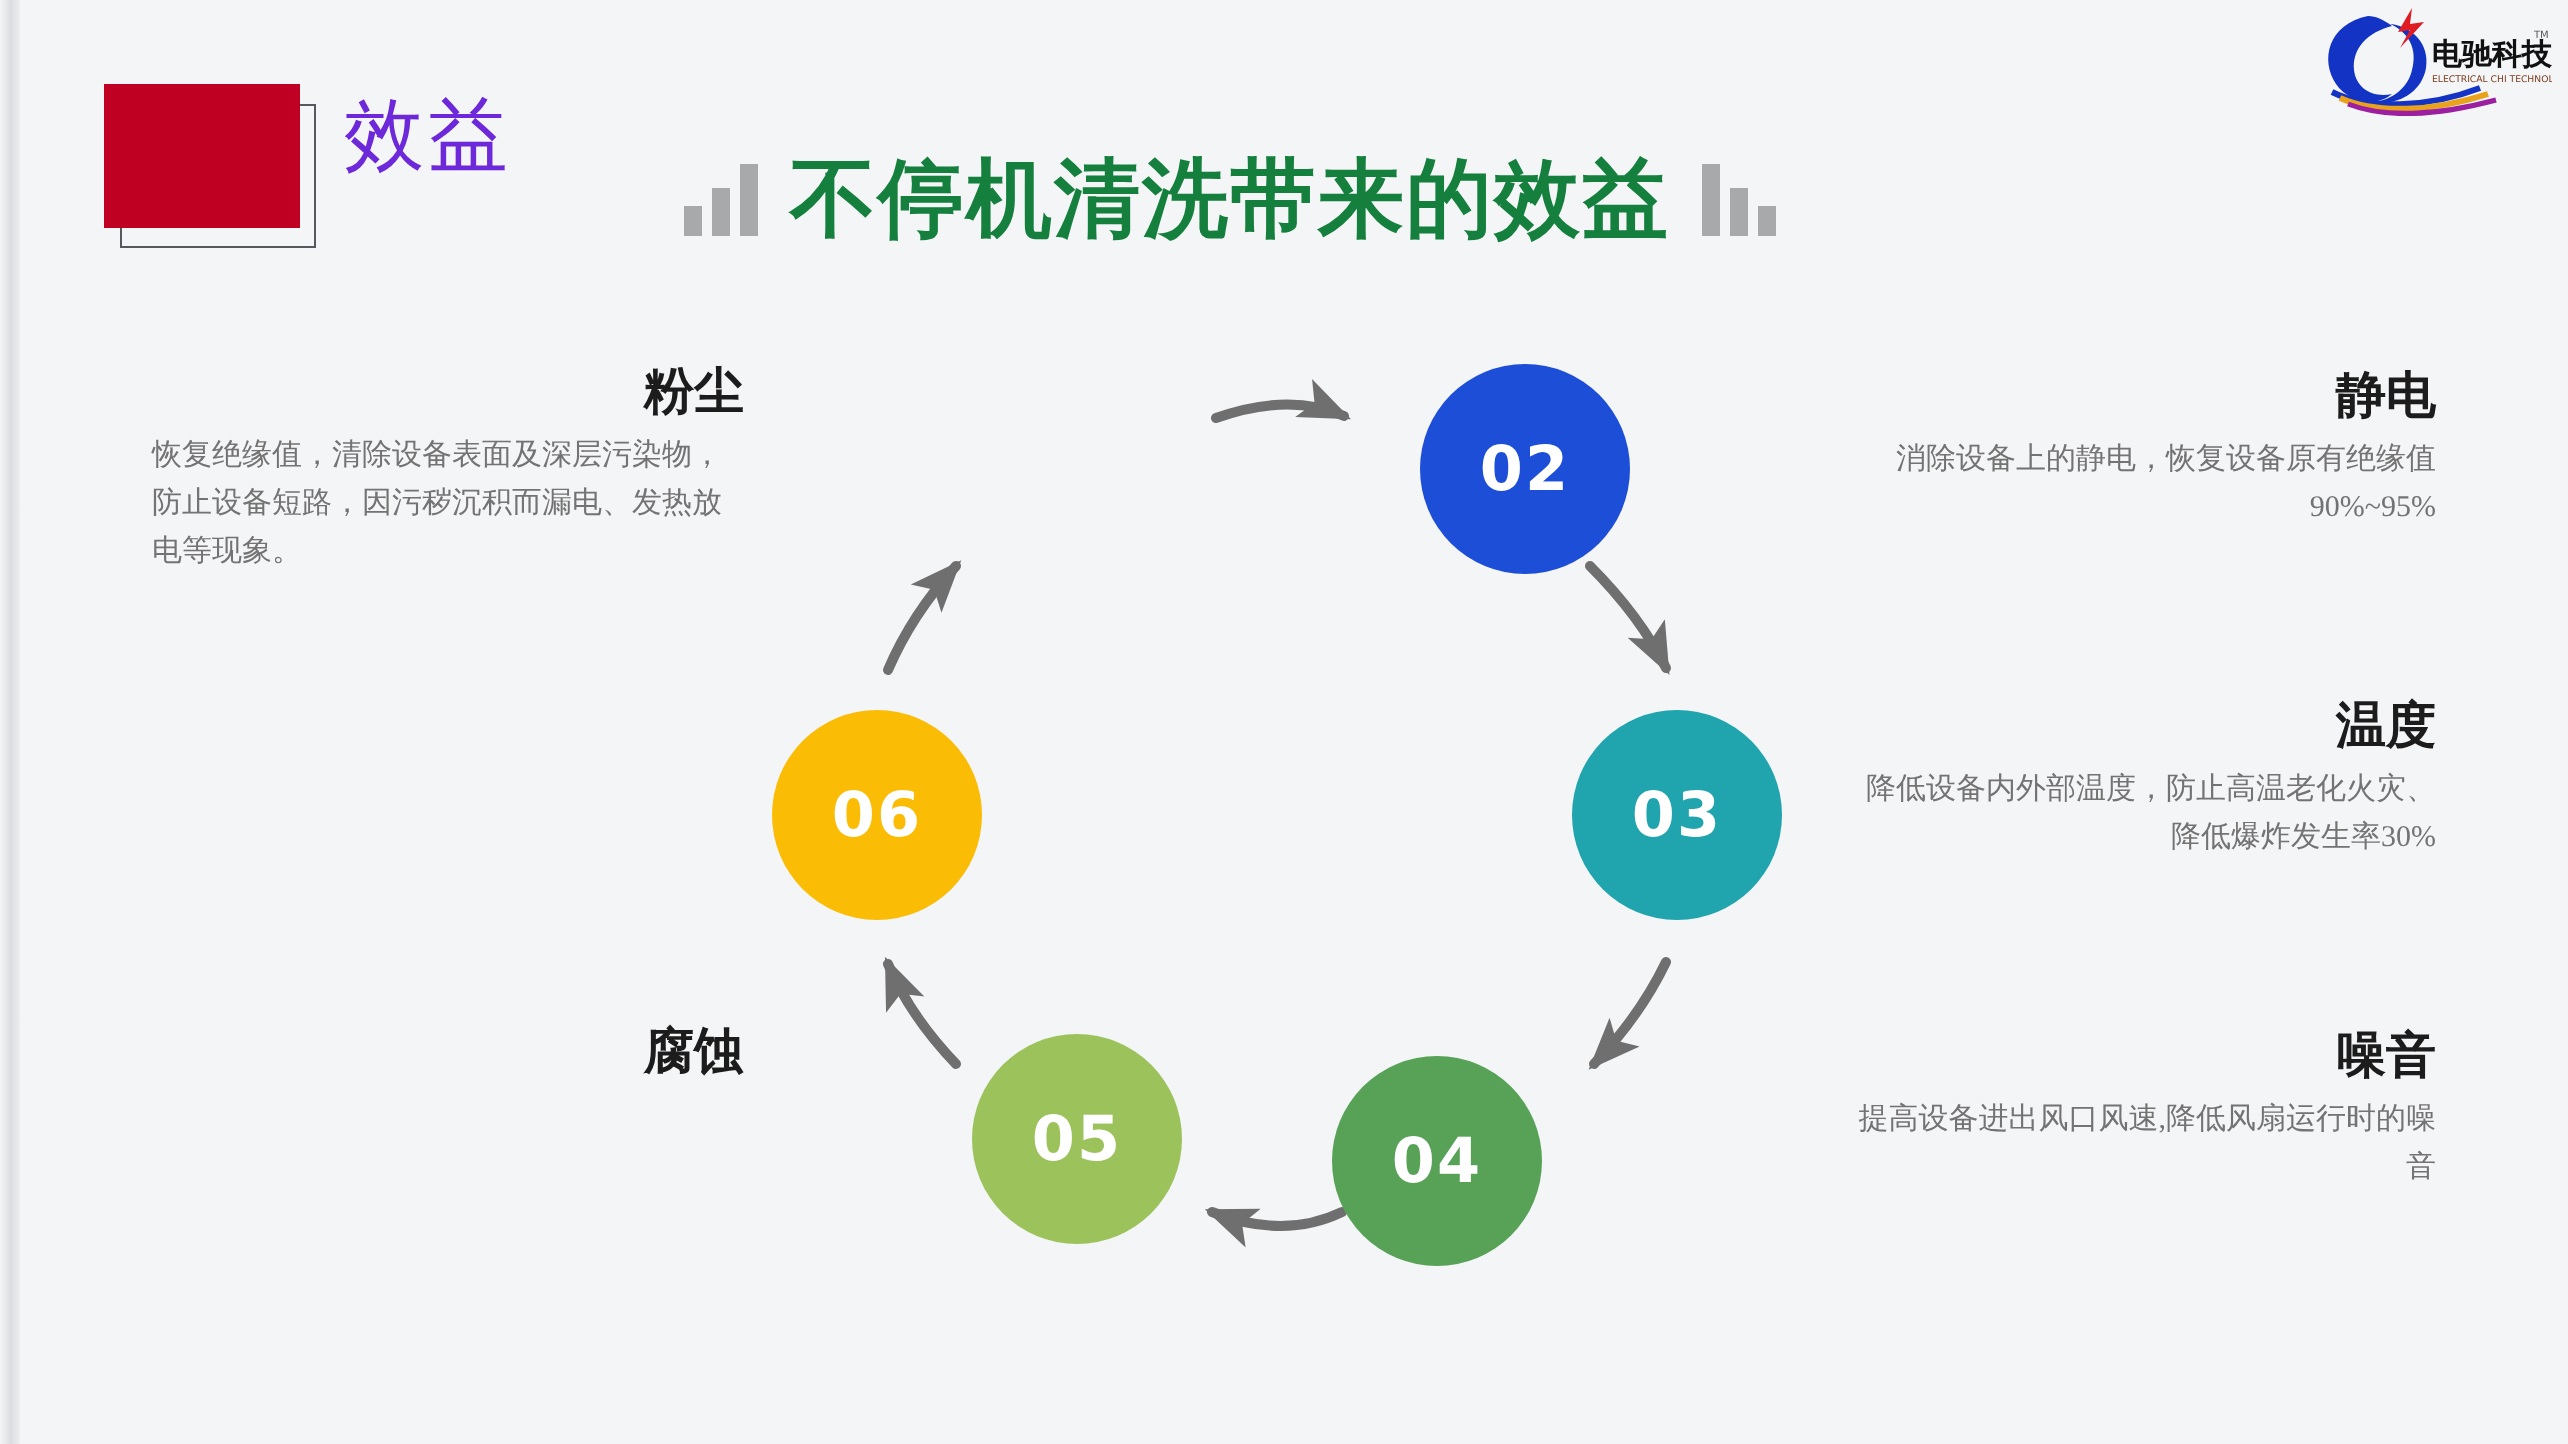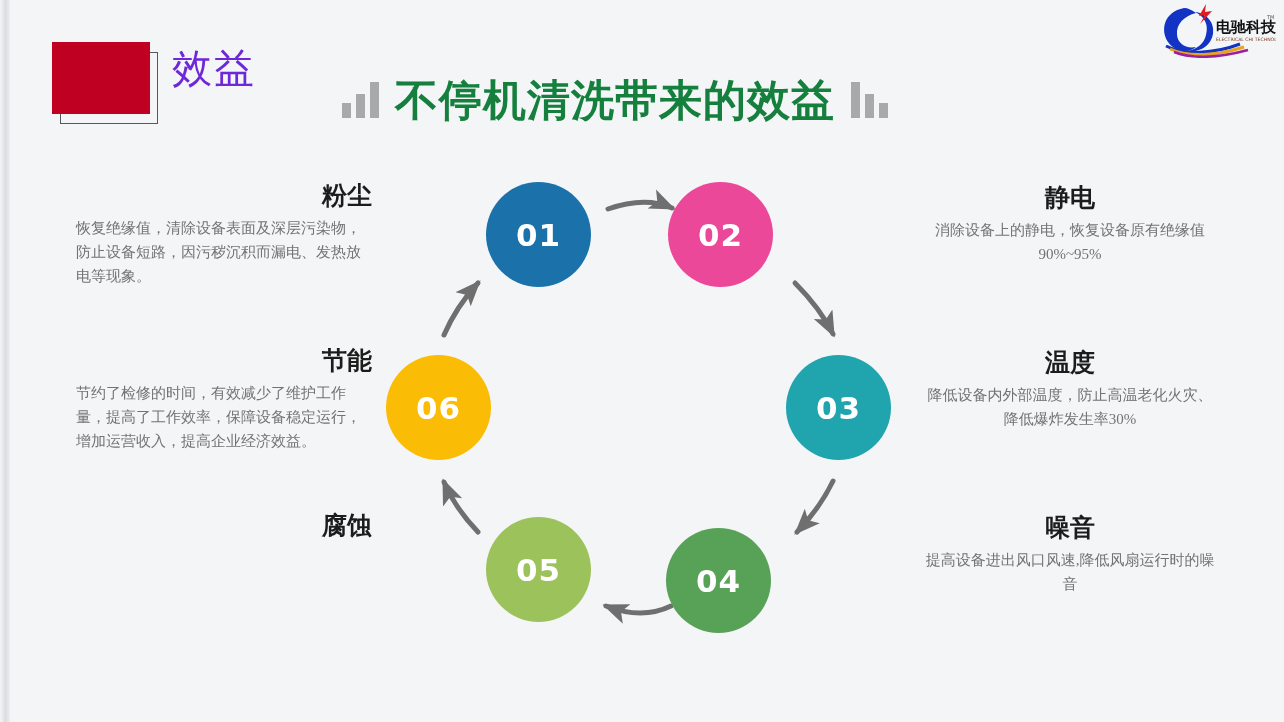--- a/index.html
+++ b/index.html
@@ -38,35 +38,35 @@
   .deco.right span:nth-child(3){height:15px;}
   .main-title{font-size:43px;font-weight:bold;color:#15803d;letter-spacing:1px;line-height:1;}
 
   
   .logo{position:absolute;right:8px;top:2px;width:122px;height:56px;}
 
   
   .circle{position:absolute;border-radius:50%;display:flex;align-items:center;justify-content:center;
     color:#ffffff;font-weight:bold;font-size:31px;letter-spacing:1px;}
   #c01{left:486px;top:182px;width:105px;height:105px;background:#1b72ab;}
-  #c02{left:668px;top:182px;width:105px;height:105px;background:#ec4899;}
+  #c02{left:710px;top:182px;width:105px;height:105px;background:#1d4ed8;}
   #c03{left:786px;top:355px;width:105px;height:105px;background:#20a4ad;}
   #c04{left:666px;top:528px;width:105px;height:105px;background:#57a257;}
   #c05{left:486px;top:517px;width:105px;height:105px;background:#9cc25c;}
   #c06{left:386px;top:355px;width:105px;height:105px;background:#fbbc05;text-align:center;}
 
   .arrows{position:absolute;left:0;top:0;width:1284px;height:722px;pointer-events:none;}
 
   
   .blk{position:absolute;width:296px;}
   .blk h3{margin:0 0 6px 0;font-size:25px;font-weight:bold;color:#1c1c1c;line-height:1.1;}
   .blk p{margin:0;font-size:15px;line-height:1.62;color:#737373;font-family:Liberation Serif, serif;}
   .blk.left{text-align:left;left:76px;}
   .blk.left h3{text-align:right;}
-  .blk.right{text-align:center;left:922px;}
+  .blk.right{text-align:right;left:922px;}
 
   #b-dust{top:182px;}
   #b-energy{top:347px;}
   #b-corrosion{top:512px;}
   #b-static{top:184px;}
   #b-temp{top:349px;}
   #b-noise{top:514px;}
 </style>
 </head>
 <body>
@@ -119,36 +119,31 @@
     <g stroke="#6f6f6f" stroke-width="5" fill="none" stroke-linecap="round" marker-end="url(#ah)">
       <path d="M608 209 Q 645 196 672 208"></path>
       <path d="M795 283 Q 820 308 833 334"></path>
       <path d="M833 481 Q 820 508 797 532"></path>
       <path d="M671 606 Q 642 620 606 606"></path>
       <path d="M478 532 Q 455 508 444 482"></path>
       <path d="M444 335 Q 456 307 478 283"></path>
     </g>
   </svg>
 
-  <div class="circle" id="c01">01</div>
   <div class="circle" id="c02">02</div>
   <div class="circle" id="c03">03</div>
   <div class="circle" id="c04">04</div>
   <div class="circle" id="c05">05</div>
   <div class="circle" id="c06">06</div>
 
   <div class="blk left" id="b-dust">
     <h3>粉尘</h3>
     <p>恢复绝缘值，清除设备表面及深层污染物，防止设备短路，因污秽沉积而漏电、发热放电等现象。</p>
   </div>
 
-  <div class="blk left" id="b-energy">
-    <h3>节能</h3>
-    <p>节约了检修的时间，有效减少了维护工作量，提高了工作效率，保障设备稳定运行，增加运营收入，提高企业经济效益。</p>
-  </div>
 
   <div class="blk left" id="b-corrosion">
     <h3>腐蚀</h3>
   </div>
 
   <div class="blk right" id="b-static">
     <h3>静电</h3>
     <p>消除设备上的静电，恢复设备原有绝缘值90%~95%</p>
   </div>
 

